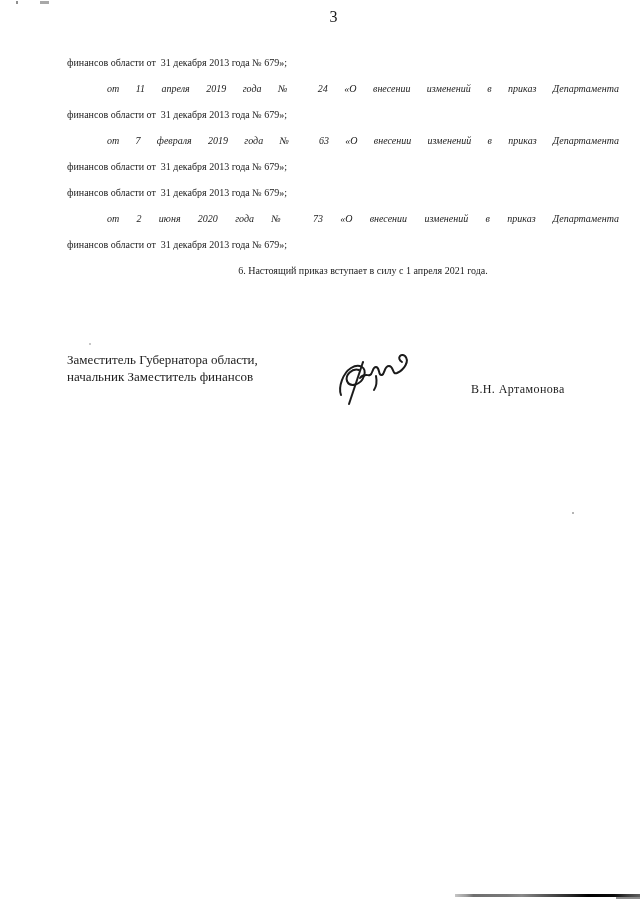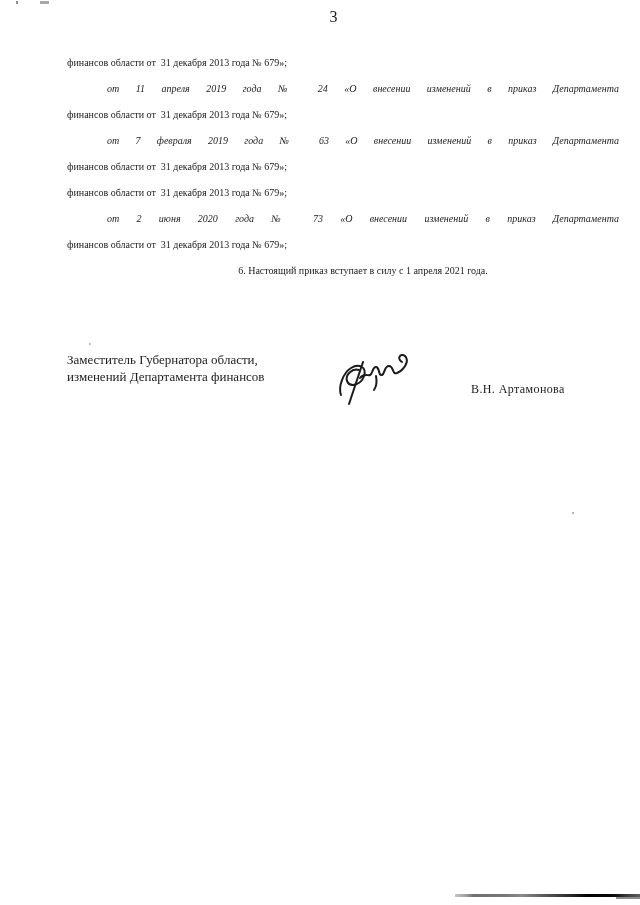--- a/index.html
+++ b/index.html
@@ -107,21 +107,21 @@
     <div class="line tail">финансов области от  31 декабря 2013 года № 679»;</div>
     <div class="line first">от 2 июня 2020 года № 73 «О внесении изменений в приказ Департамента</div>
     <div class="line tail">финансов области от  31 декабря 2013 года № 679»;</div>
     <div class="line single">6. Настоящий приказ вступает в силу с 1 апреля 2021 года.</div>
   </div>
 
   <div class="artifact speck-sig"></div>
 
   <div class="sig-block">
     <div>Заместитель Губернатора области,</div>
-    <div>изменений Департамента финансов</div>
+    <div>начальник Заместитель финансов</div>
   </div>
 
   <div class="sig-autograph">
     <svg width="86" height="58" viewBox="0 0 86 58" xmlns="http://www.w3.org/2000/svg">
       <g fill="none" stroke="#1b1b1b" stroke-width="2" stroke-linecap="round" stroke-linejoin="round">
         <path d="M5,46 C2,38 7,24 15,19 C23,14 31,18 28,27 C25,36 14,39 11,32 C9,26 16,19 23,21"></path>
         <path d="M27,13 L13,55"></path>
         <path d="M24,29 C28,24 32,27 34,26 C37,25 36,18 40,18 C44,18 42,27 46,26 C49,25 48,17 53,17 C58,17 56,26 61,24 C68,21 74,12 69,7 C65,4 60,9 66,13"></path>
         <path d="M40,27 C41,32 40,38 38,41"></path>
       </g>

